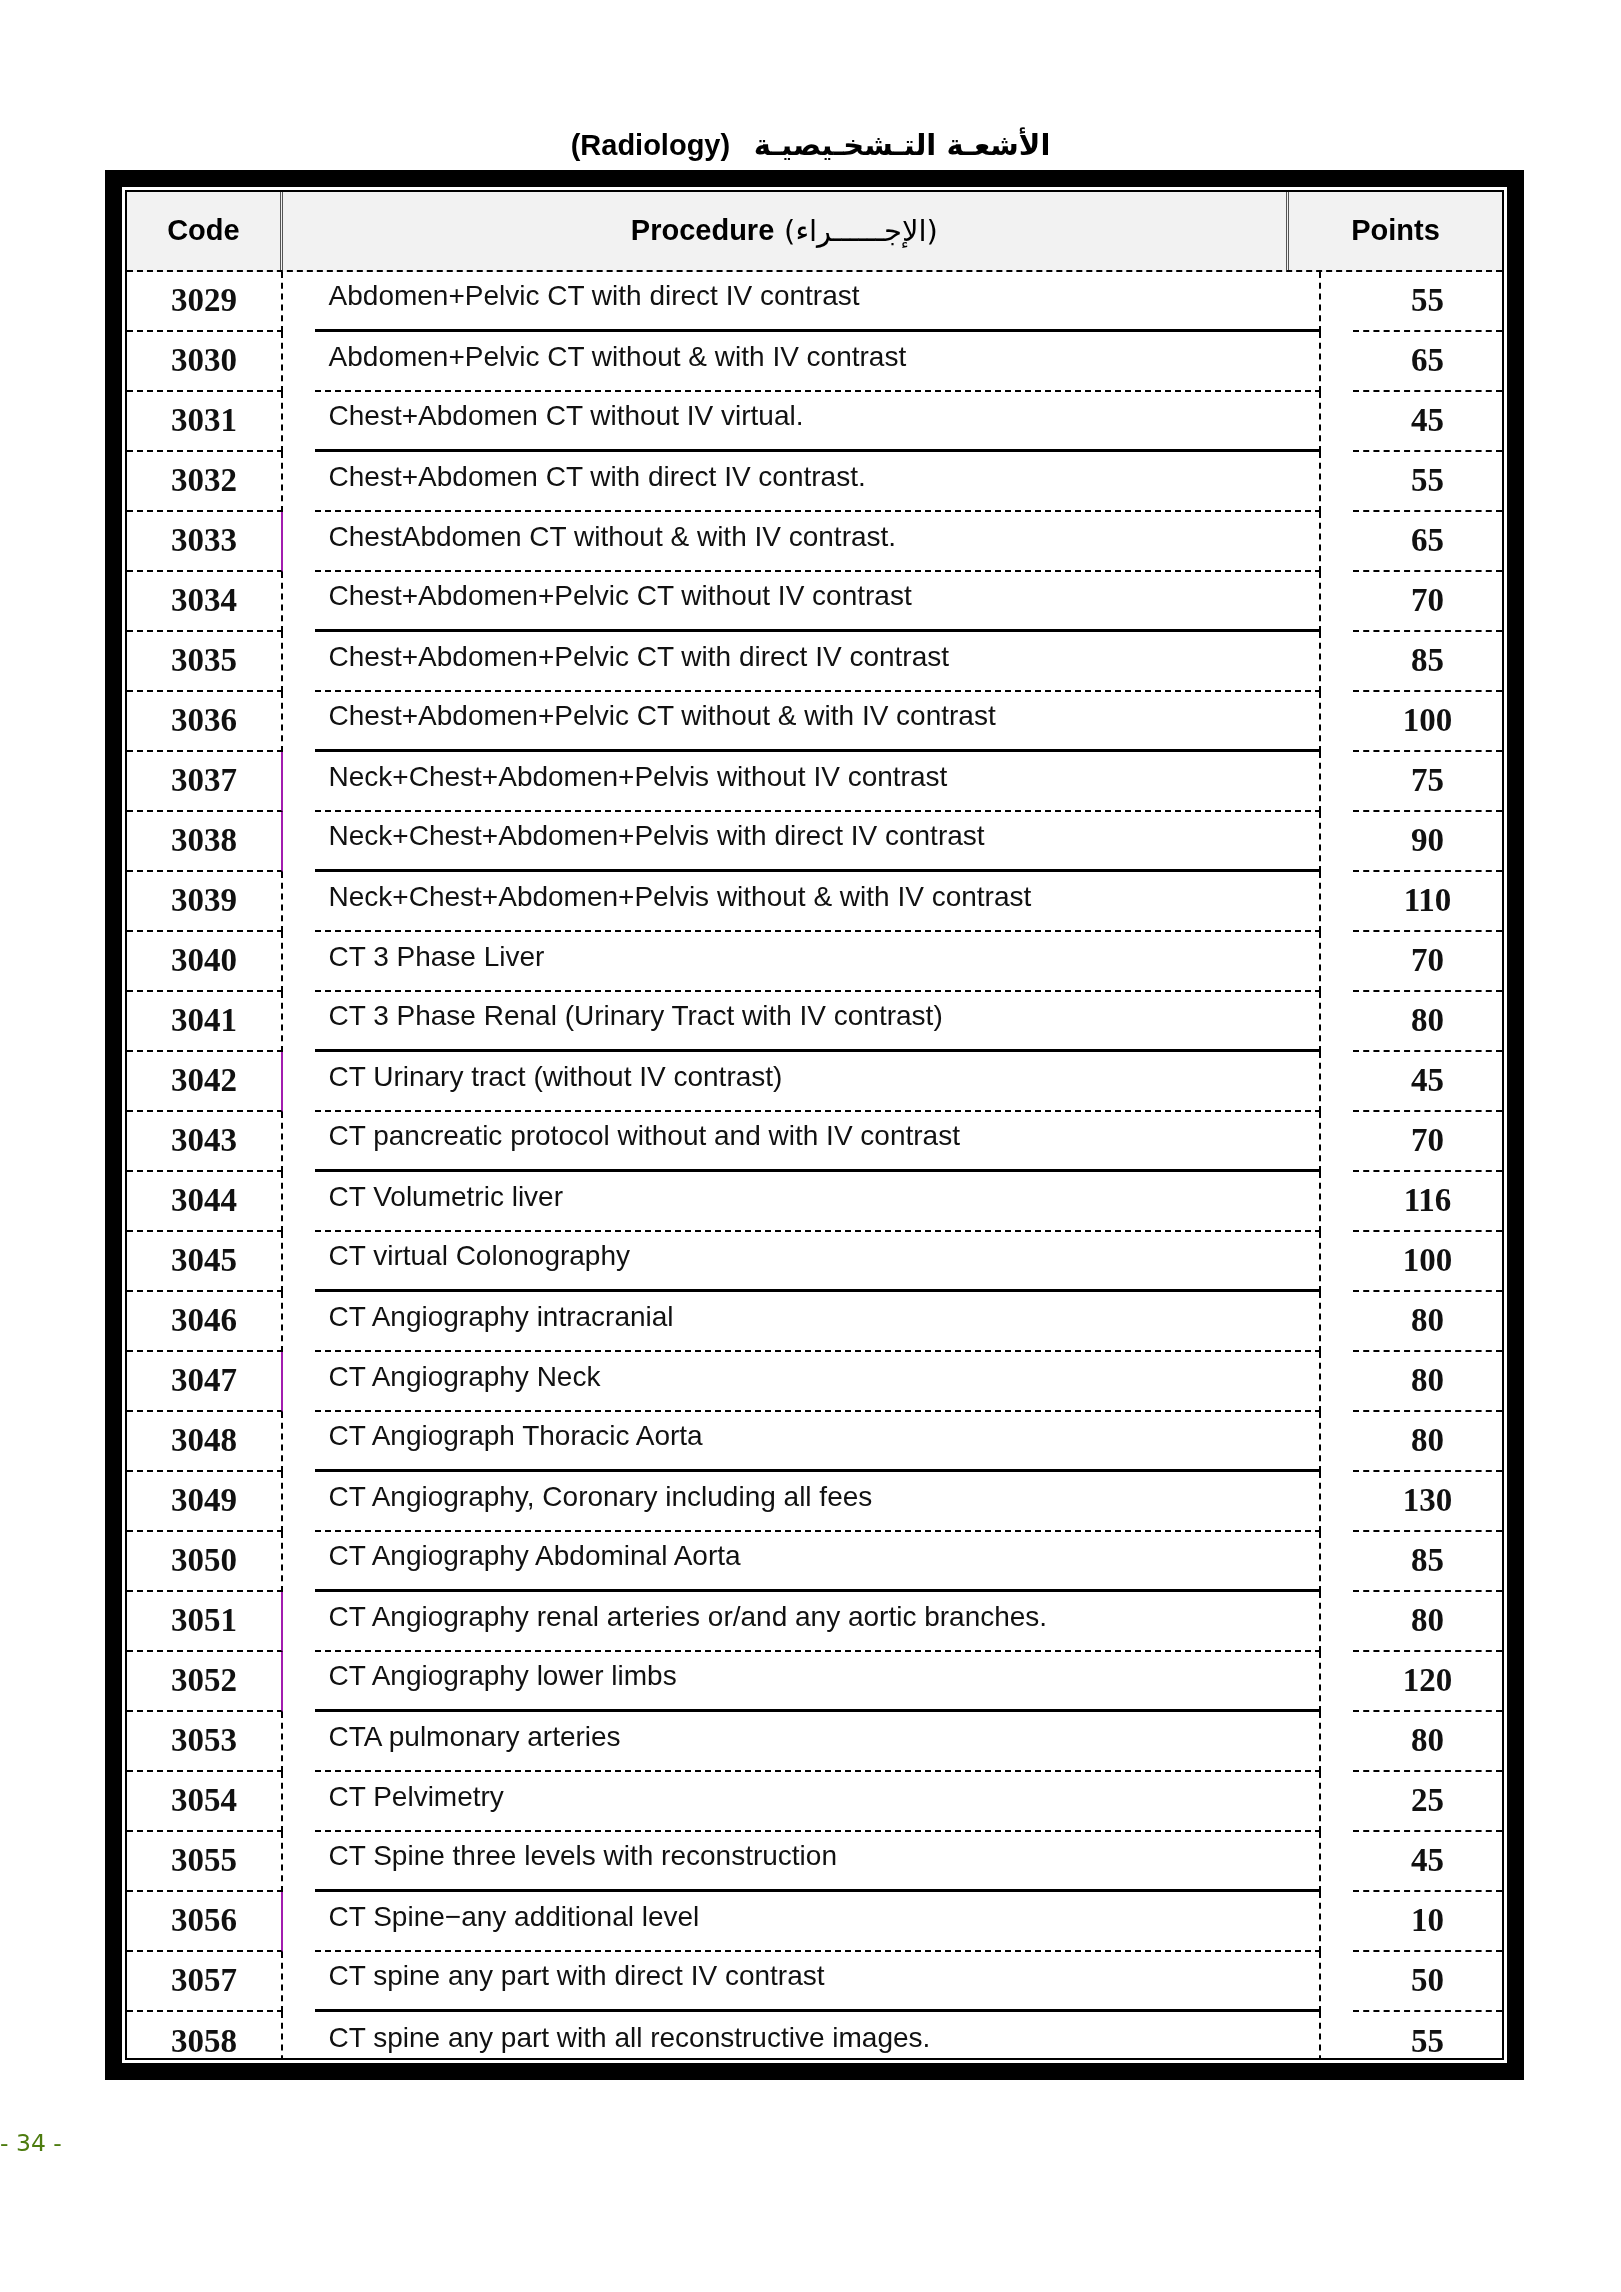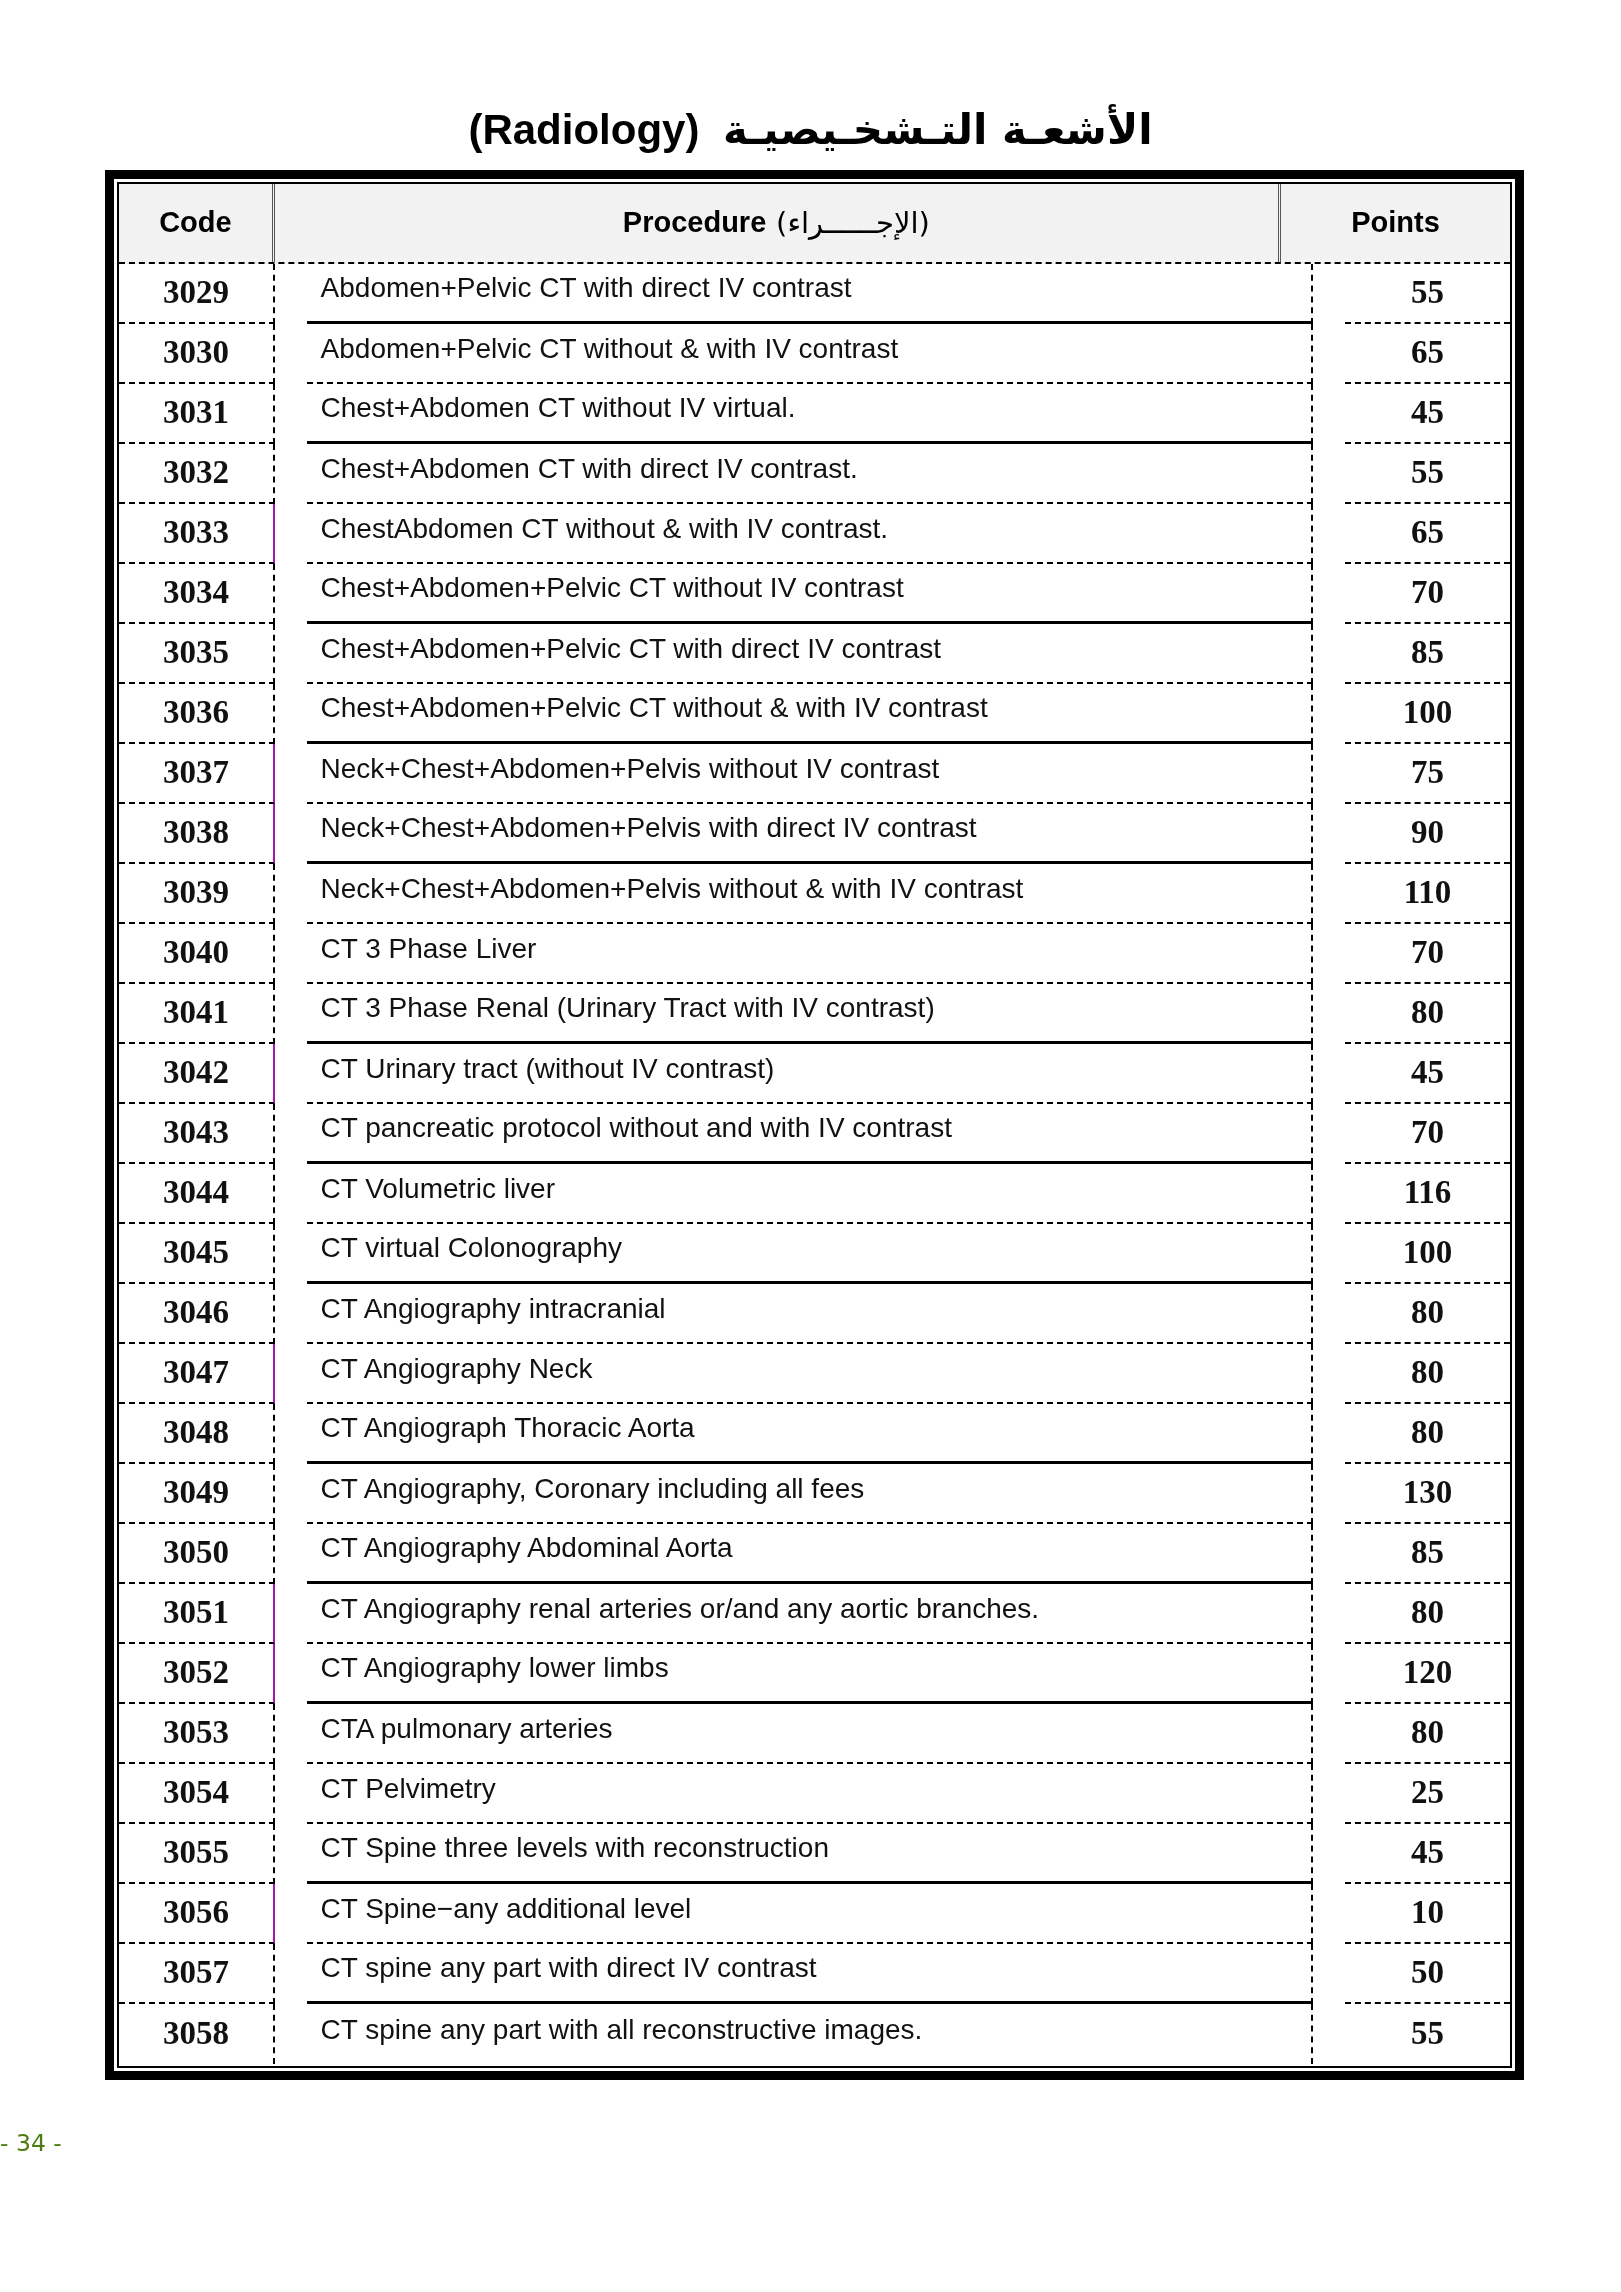--- a/index.html
+++ b/index.html
@@ -1,25 +1,25 @@
 <!DOCTYPE html>
 <html><head>
 <meta charset="utf-8">
 <style>
   html, body { margin: 0; padding: 0; background: #ffffff; }
   body { width: 1621px; height: 2293px; position: relative; overflow: hidden; }
   .title {
-    position: absolute; top: 100px; left: 0; width: 1621px; text-align: center;
-    font-family: "Liberation Sans", sans-serif; font-weight: bold; font-size: 42px; color: #000;
+    position: absolute; top: 116px; left: 0; width: 1621px; text-align: center;
+    font-family: "Liberation Sans", sans-serif; font-weight: bold; font-size: 29px; color: #000;
     line-height: 59px;
   }
   .title .ar { font-family: "DejaVu Sans", sans-serif; font-weight: bold; margin-left: 23.5px; }
   .frame {
     position: absolute; left: 105px; top: 170px; width: 1419px; height: 1910px;
-    background: #000; box-sizing: border-box; padding: 9px;
+    background: #000; box-sizing: border-box; padding: 17px;
   }
   .frame-inner {
     background: #fff; width: 100%; height: 100%; box-sizing: border-box; padding: 2.9px;
   }
   .frame-inner2 {
     width: 100%; height: 100%; box-sizing: border-box; border: 2px solid #000;
     border-style: double; border-width: 2.9px; position: relative; overflow: hidden;
   }
   .hdr {
     position: absolute; left: 0; top: 0; right: 0; height: 80px; background: #f2f2f2;

